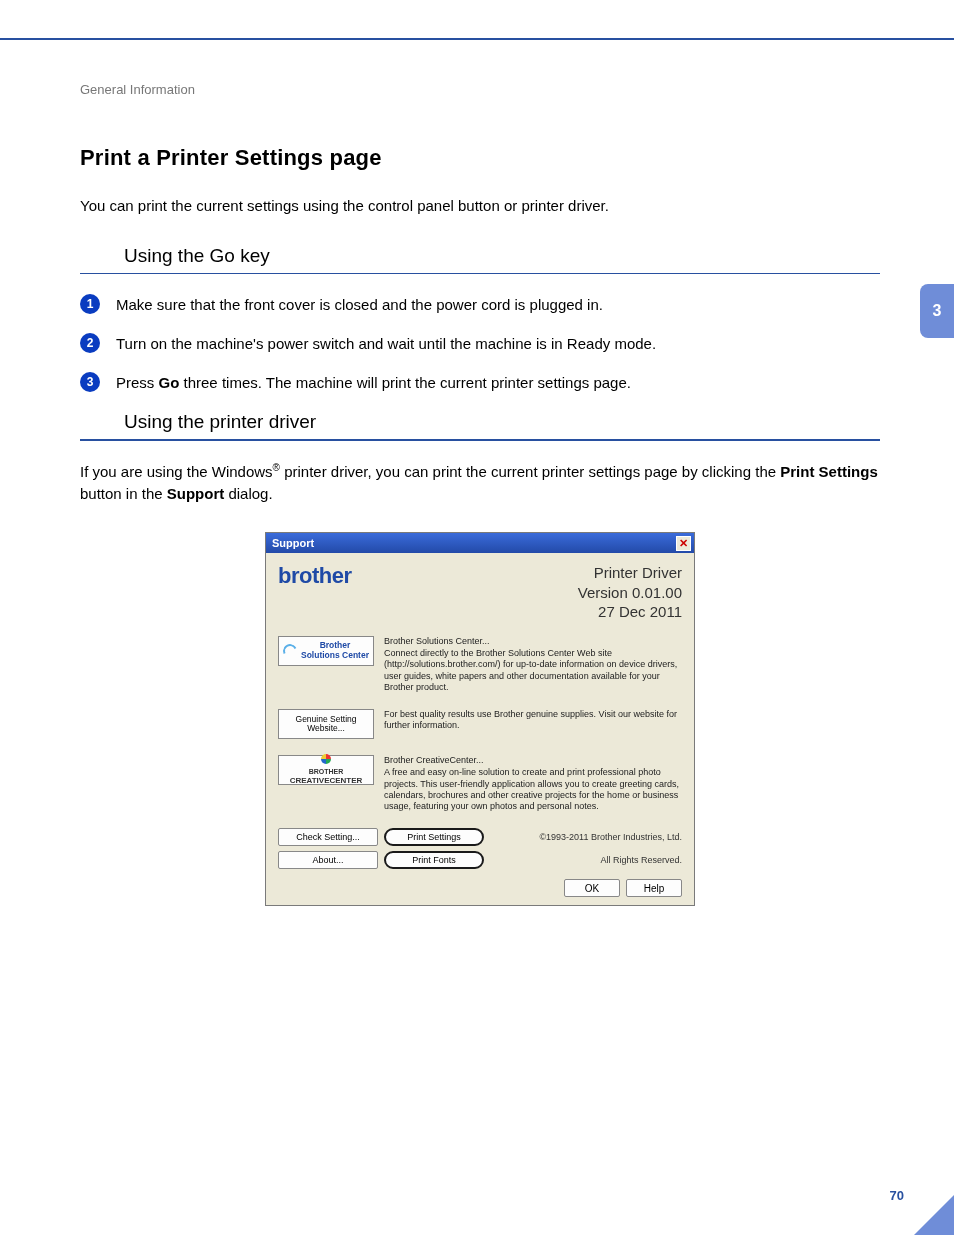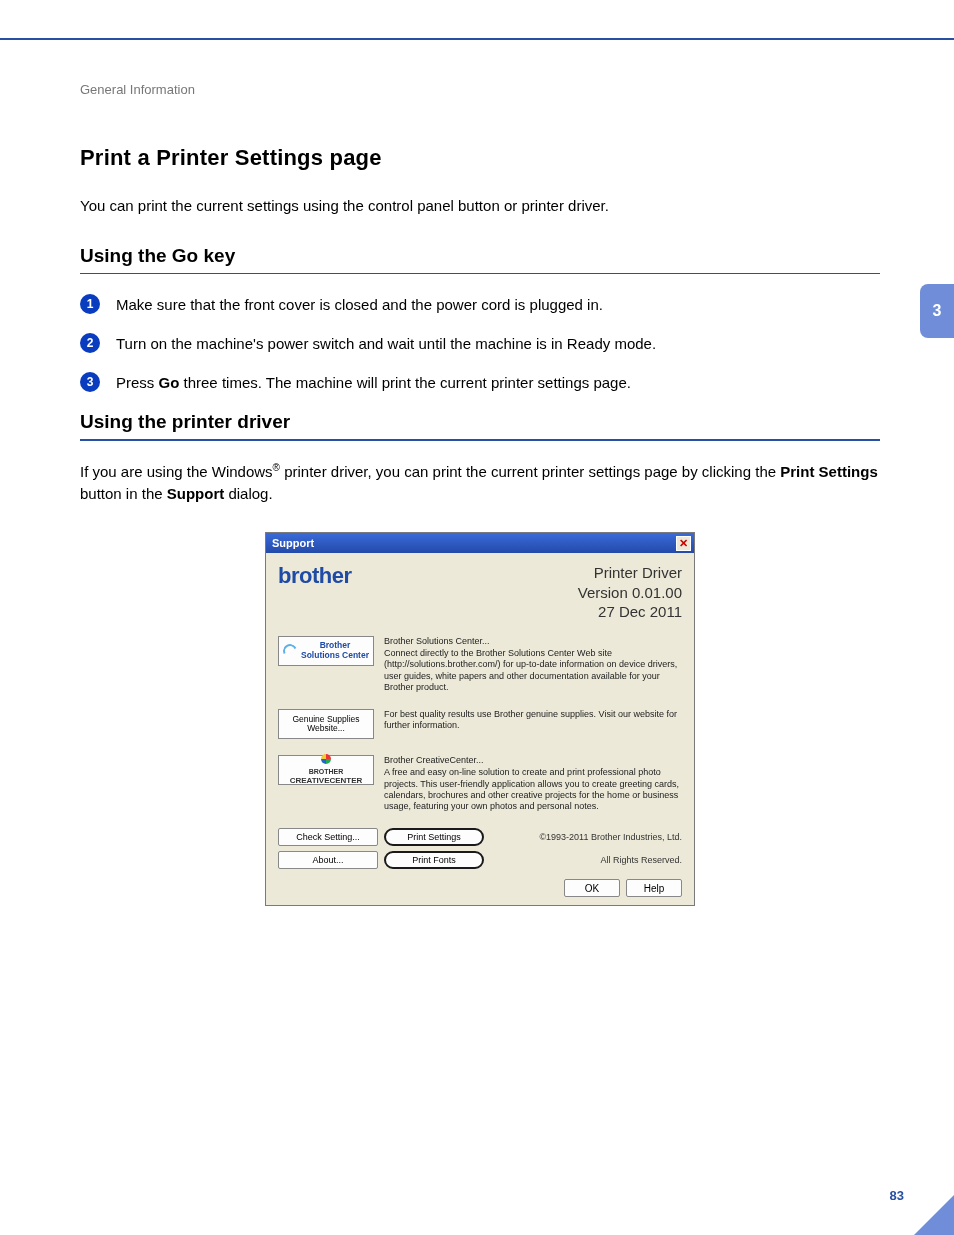--- a/index.html
+++ b/index.html
@@ -3,21 +3,21 @@
 <meta charset="utf-8">
 <style>
   * { box-sizing: border-box; margin: 0; padding: 0; }
   html, body { width: 954px; height: 1235px; background: #fff; font-family: Arial, Helvetica, sans-serif; color: #000; }
   .topbar { position: absolute; left: 0; top: 38px; width: 954px; height: 2px; background: #2850a0; }
   .page { position: relative; width: 954px; height: 1235px; }
   .content { position: absolute; left: 80px; top: 82px; width: 800px; }
   .breadcrumb { font-size: 13px; color: #777; margin-bottom: 48px; }
   h1 { font-size: 22px; font-weight: bold; margin-bottom: 24px; letter-spacing: 0.2px; }
   .body-text { font-size: 15px; line-height: 1.45; margin-bottom: 28px; }
-  h2 { font-size: 19px; font-weight: bold; margin-top: 18px; margin-bottom: 6px; }
+  h2 { font-size: 19px; font-weight: normal; margin-top: 18px; margin-bottom: 6px; margin-left: 44px; }
   .rule { height: 1.5px; background: #2850a0; margin-bottom: 20px; }
   ol.steps { list-style: none; padding: 0; }
   ol.steps li { display: flex; align-items: flex-start; margin-bottom: 18px; font-size: 15px; line-height: 1.4; }
   .circ { flex: 0 0 20px; width: 20px; height: 20px; border-radius: 50%; background: #0a3cc0; color: #fff; font-size: 12px; font-weight: bold; display: flex; align-items: center; justify-content: center; margin-right: 16px; }
   .step-text { flex: 1; }
   .sup { font-size: 10px; vertical-align: super; }
   .bold { font-weight: bold; }
   .chapter-tab { position: absolute; right: 0; top: 284px; width: 34px; height: 54px; background: #6f8dd8; color: #fff; font-size: 16px; font-weight: bold; display: flex; align-items: center; justify-content: center; border-top-left-radius: 8px; border-bottom-left-radius: 8px; }
   .page-num { position: absolute; right: 50px; bottom: 32px; font-size: 13px; font-weight: bold; color: #2850a0; }
   .corner { position: absolute; right: 0; bottom: 0; width: 40px; height: 40px; background: #6f8dd8; clip-path: polygon(100% 0, 100% 100%, 0 100%); }
@@ -112,21 +112,21 @@
                 <span>Solutions Center</span>
               </span>
             </div>
             <div class="entry-text">
               <span class="etitle">Brother Solutions Center...</span>
               <span>Connect directly to the Brother Solutions Center Web site (http://solutions.brother.com/) for up-to-date information on device drivers, user guides, white papers and other documentation available for your Brother product.</span>
             </div>
           </div>
 
           <div class="entry">
-            <div class="entry-btn">Genuine Supplies Website...</div>
+            <div class="entry-btn">Genuine Setting Website...</div>
             <div class="entry-text">For best quality results use Brother genuine supplies. Visit our website for further information.</div>
           </div>
 
           <div class="entry">
             <div class="entry-btn cc-btn">
               <span class="cc-dot"></span>
               <span>
                 <span style="font-size:7px;">BROTHER</span><br>
                 <span>CREATIVECENTER</span>
               </span>
@@ -150,15 +150,15 @@
 
           <div class="dlg-footer">
             <div class="foot-btn">OK</div>
             <div class="foot-btn">Help</div>
           </div>
         </div>
       </div>
     </div>
   </div>
 
-  <div class="page-num">83</div>
+  <div class="page-num">70</div>
   <div class="corner"></div>
 </div>
 
 </body></html>

